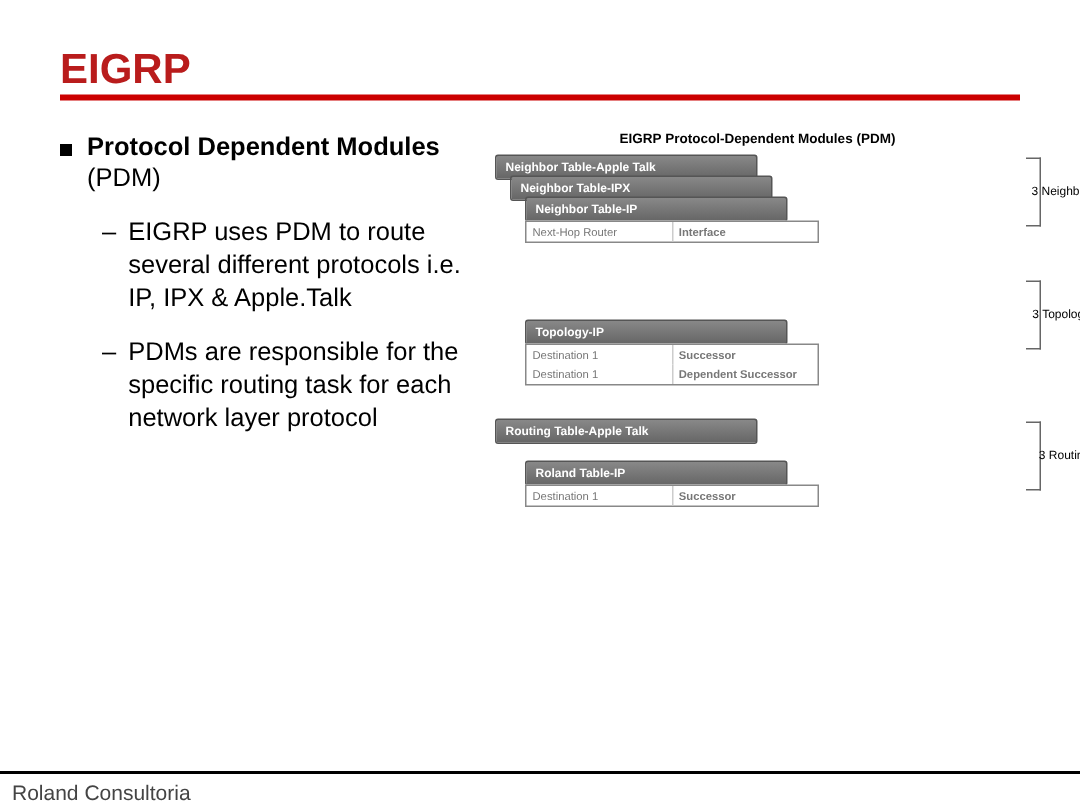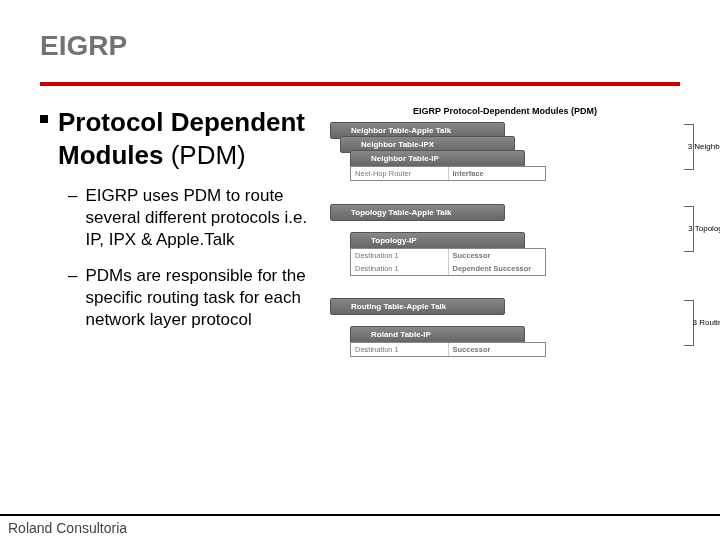--- a/index.html
+++ b/index.html
@@ -1,32 +1,32 @@
 <!DOCTYPE html>
 <html><head>
 <meta charset="utf-8">
 <style>
   * { margin: 0; padding: 0; box-sizing: border-box; }
   body { width: 720px; height: 540px; background: #fff; font-family: Arial, sans-serif; position: relative; overflow: hidden; }
   .slide { padding: 30px 40px 0 40px; }
-  .title { font-size: 28px; font-weight: bold; color: #737373; margin-bottom: 20px; }
+  .title { font-size: 28px; font-weight: bold; color: #b91c1c; margin-bottom: 1px; }
   .redbar { height: 4px; background: #c00; margin-bottom: 20px; }
   .content { display: flex; gap: 10px; }
   .left { flex: 0 0 280px; }
   .bullet-main { display: flex; align-items: flex-start; margin-bottom: 14px; }
   .bullet-sq { width: 8px; height: 8px; background: #000; margin-top: 9px; margin-right: 10px; flex-shrink: 0; }
-  .bullet-main-text { font-size: 26px; font-weight: bold; line-height: 1.25; }
+  .bullet-main-text { font-size: 17px; font-weight: bold; line-height: 1.25; }
   .bullet-main-text .pdm { font-weight: normal; }
   .sub { margin-left: 28px; margin-bottom: 14px; display: flex; }
   .dash { margin-right: 8px; font-size: 17px; line-height: 1.25; }
   .sub-text { font-size: 17px; line-height: 1.3; }
   .right { flex: 1; position: relative; font-size: 9px; }
   .diagram-title { font-size: 9px; font-weight: bold; text-align: center; margin-bottom: 6px; }
   .tablegroup { position: relative; margin-bottom: 10px; }
-  .hdr { position: absolute; background: linear-gradient(#888, #666); color: #fff; font-size: 8px; font-weight: bold; padding: 3px 20px; border: 1px solid #555; border-radius: 2px; width: 175px; }
+  .hdr { position: absolute; background: linear-gradient(#888, #666); color: #fff; font-size: 8px; font-weight: bold; padding: 3px 6px; border: 1px solid #555; border-radius: 2px; width: 175px; }
   .hdr1 { top: 0; left: 0; }
   .hdr2 { top: 14px; left: 10px; }
   .hdr3 { top: 28px; left: 20px; }
   .tbox { position: absolute; top: 44px; left: 20px; width: 196px; border: 1px solid #888; background: #fff; }
   .trow { display: flex; font-size: 7.5px; justify-content: space-between; }
   .tcell { flex: 1; padding: 2px 4px; border-right: 1px solid #ccc; color: #777; }
   .tcell:last-child { border-right: none; font-weight: bold; }
   .brace-label { position: absolute; right: -72px; font-size: 8px; white-space: nowrap; }
   .brace { position: absolute; right: -14px; top: 2px; height: 46px; width: 10px; border-right: 1px solid #666; border-top: 1px solid #666; border-bottom: 1px solid #666; }
   .footer { position: absolute; bottom: 0; left: 0; right: 0; height: 26px; border-top: 2px solid #000; display: flex; align-items: center; padding-left: 8px; }
@@ -69,21 +69,20 @@
           <div class="trow">
             <div class="tcell">Next-Hop Router</div>
             <div class="tcell">Interface</div>
           </div>
         </div>
         <div class="brace"></div>
         <div class="brace-label" style="top:20px;">3 Neighbor Tables</div>
       </div>
 
       <div class="tablegroup" style="height:84px;">
-        <div class="hdr hdr1">Topology Table-Apple Talk</div>
         <div class="hdr hdr3">Topology-IP</div>
         <div class="tbox">
           <div class="trow">
             <div class="tcell">Destination 1</div>
             <div class="tcell">Successor</div>
           </div>
           <div class="trow">
             <div class="tcell">Destination 1</div>
             <div class="tcell">Dependent Successor</div>
           </div>

